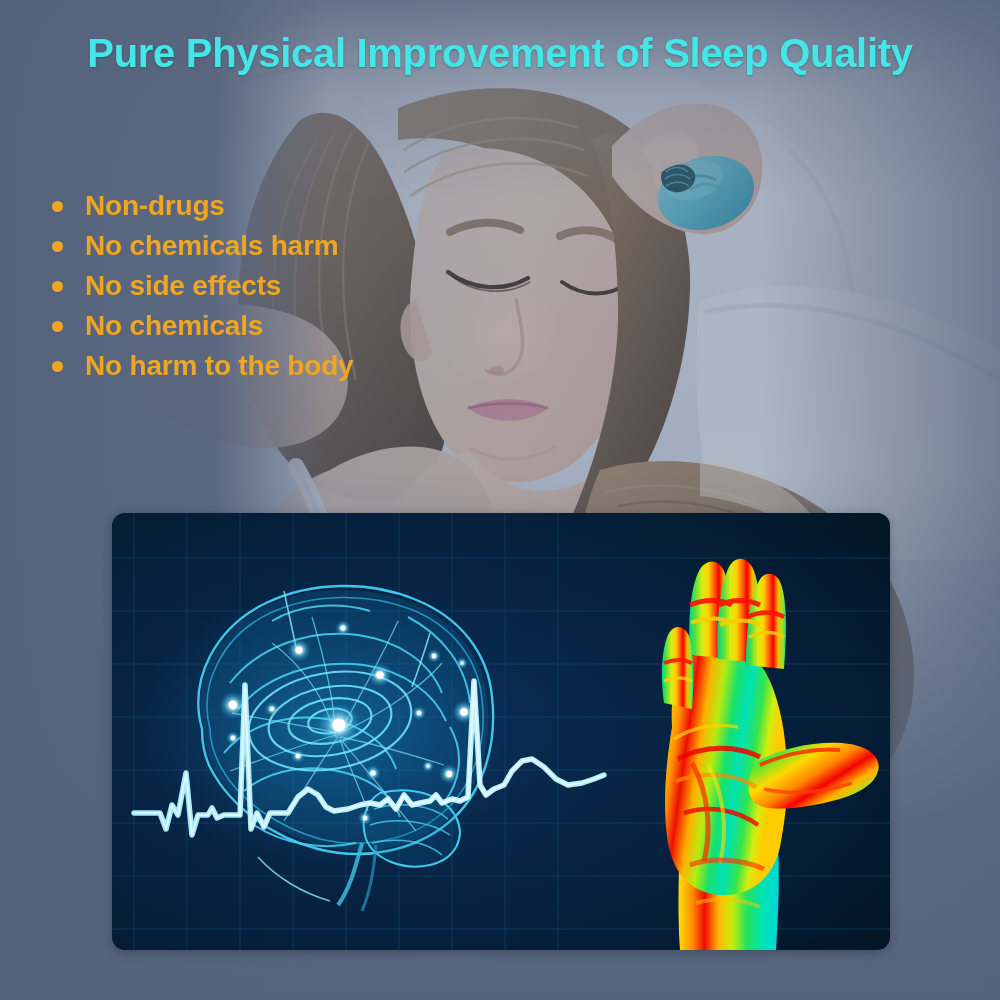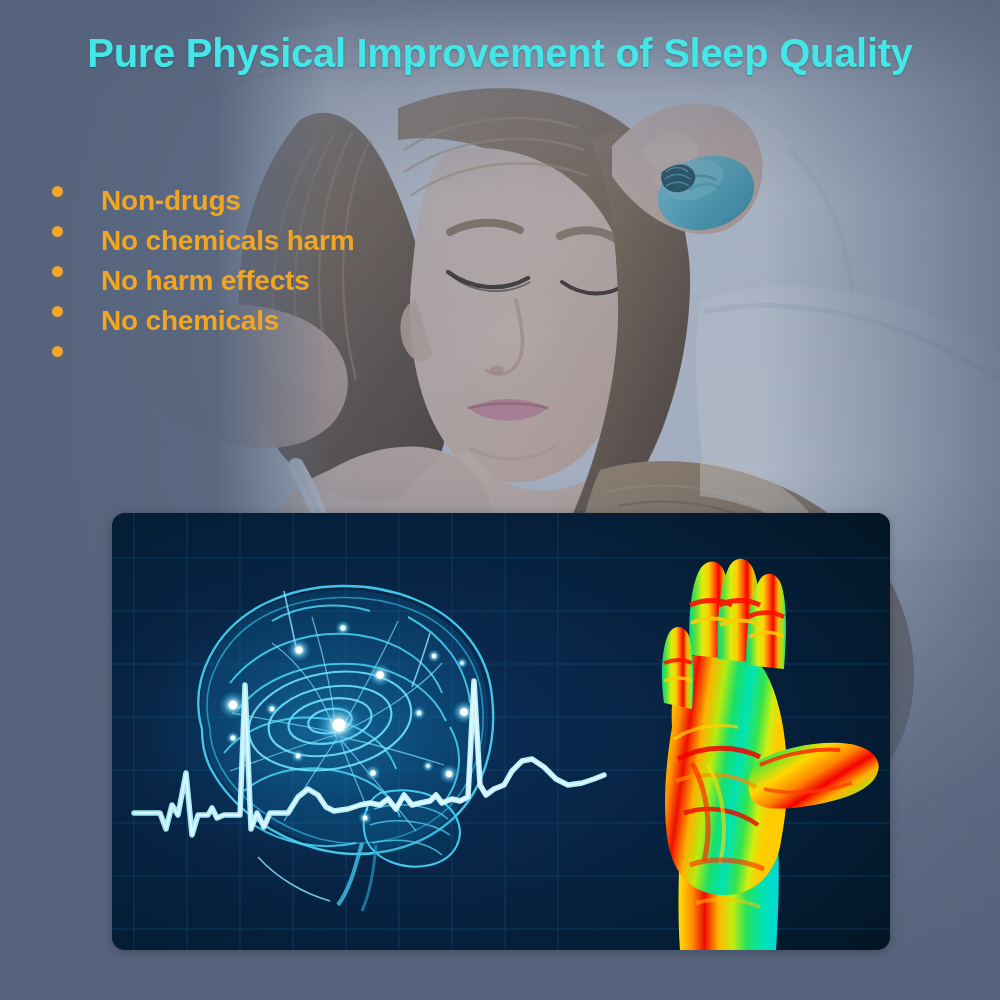--- a/index.html
+++ b/index.html
@@ -70,23 +70,22 @@
 
   
   .bullets {
     position: absolute;
     left: 52px;
     top: 186px;
     width: 430px;
   }
   .bullet-row {
     display: flex;
-    align-items: flex-start;
+    align-items: center;
     height: 40px;
-    gap: 16px;
   }
   .bullet-dot {
     width: 11px; height: 11px;
     border-radius: 50%;
     background: #f0a623;
     margin-right: 22px;
     flex: 0 0 auto;
   }
   .bullet-label {
     color: #f0a623;
@@ -296,28 +295,29 @@
     <div class="bullet-row">
       <span class="bullet-dot"></span>
       <span class="bullet-label">Non-drugs</span>
     </div>
     <div class="bullet-row">
       <span class="bullet-dot"></span>
       <span class="bullet-label">No chemicals harm</span>
     </div>
     <div class="bullet-row">
       <span class="bullet-dot"></span>
-      <span class="bullet-label">No harm effects</span>
+      <span class="bullet-label">No side effects</span>
     </div>
     <div class="bullet-row">
       <span class="bullet-dot"></span>
       <span class="bullet-label">No chemicals</span>
     </div>
     <div class="bullet-row">
       <span class="bullet-dot"></span>
+      <span class="bullet-label">No harm to the body</span>
     </div>
   </div>
 
   <div class="panel">
     <svg class="panel-svg" viewBox="0 0 778 437" preserveAspectRatio="none">
       <defs>
         <radialGradient id="panelBg" cx="0.36" cy="0.5" r="0.78">
           <stop offset="0%" stop-color="#0b2e58"></stop>
           <stop offset="45%" stop-color="#072444"></stop>
           <stop offset="80%" stop-color="#041c33"></stop>

